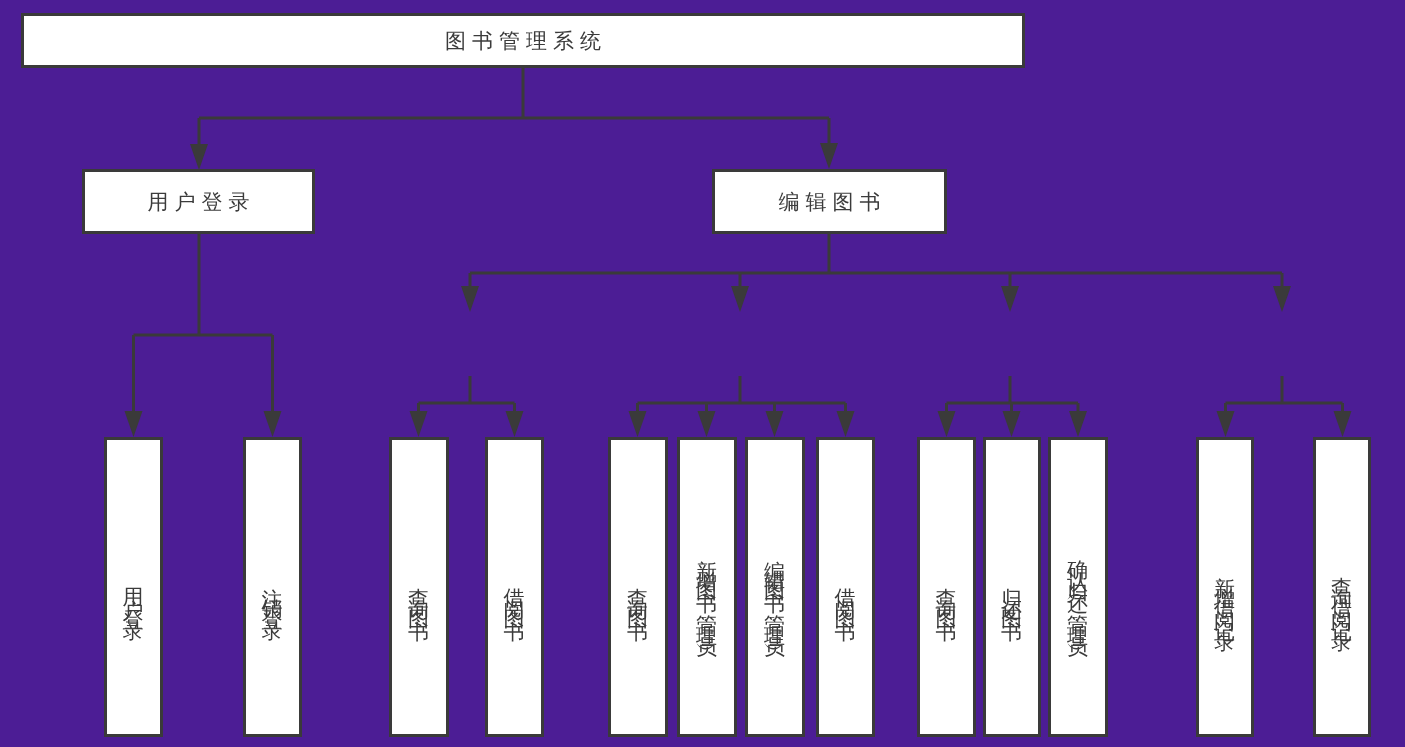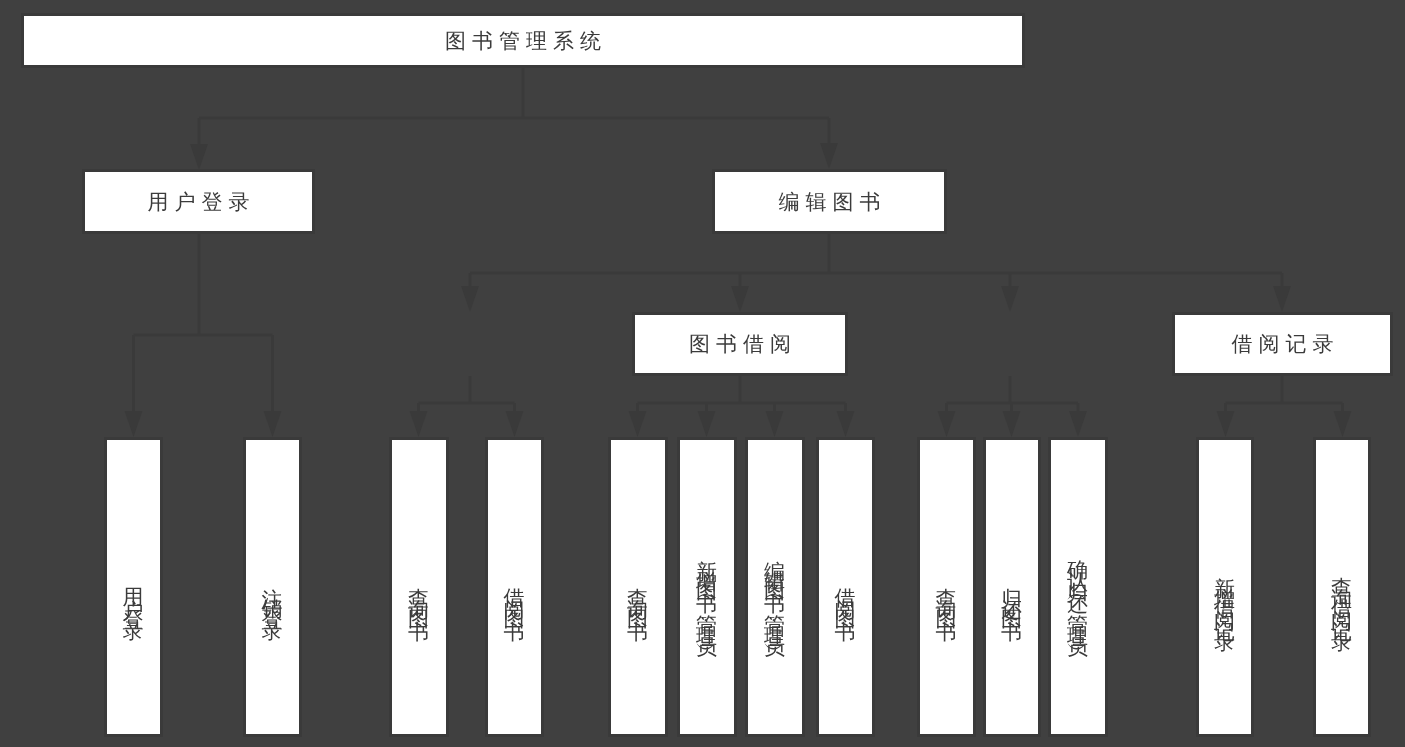--- a/index.html
+++ b/index.html
@@ -4,21 +4,21 @@
 <style>
   html, body {
     margin: 0;
     padding: 0;
     background: #ffffff;
   }
   .canvas {
     position: relative;
     width: 1405px;
     height: 747px;
-    background: #404040;
+    background: #4c1d95;
     font-family: "Liberation Sans", sans-serif;
     overflow: hidden;
   }
   .wires {
     position: absolute;
     left: 0;
     top: 0;
     pointer-events: none;
   }
   .box {
@@ -98,26 +98,20 @@
     <span>图书管理系统</span>
   </div>
 
   <div class="box hbox" style="left:82px;top:169px;width:233px;height:65px">
     <span>用户登录</span>
   </div>
   <div class="box hbox" style="left:712px;top:169px;width:235px;height:65px">
     <span>编辑图书</span>
   </div>
 
-  <div class="box hbox" style="left:632px;top:312px;width:216px;height:64px">
-    <span>图书借阅</span>
-  </div>
-  <div class="box hbox" style="left:1172px;top:312px;width:221px;height:64px">
-    <span>借阅记录</span>
-  </div>
 
   <div class="box vbox" style="left:104px;top:437px;width:59px;height:300px">
     <span>用户登录</span>
   </div>
   <div class="box vbox" style="left:243px;top:437px;width:59px;height:300px">
     <span>注销登录</span>
   </div>
 
   <div class="box vbox" style="left:389px;top:437px;width:60px;height:300px">
     <span>查询图书</span>

